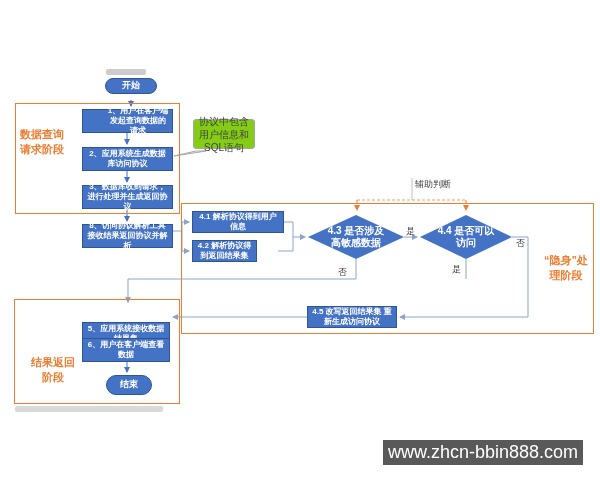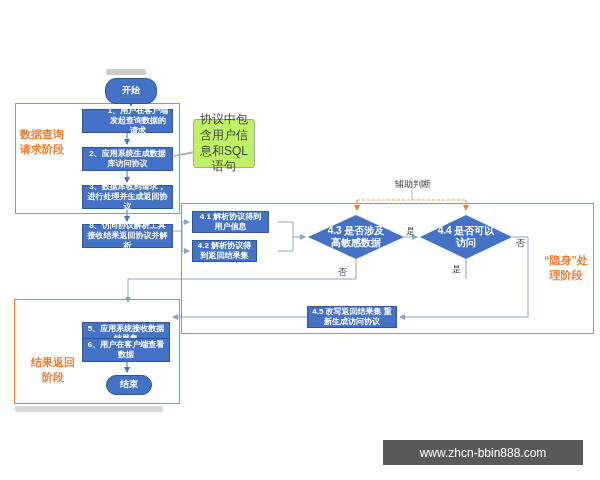--- a/index.html
+++ b/index.html
@@ -6,73 +6,73 @@
   body{
     width:600px;height:480px;position:relative;background:#ffffff;
     font-family:"Liberation Sans","DejaVu Sans",sans-serif;overflow:hidden;
   }
   .stage{position:absolute;inset:0;}
   .badge{
     position:absolute;background:#595959;color:#ffffff;
     display:flex;align-items:center;justify-content:center;
   }
   .badge.tg{left:18px;top:10px;width:122px;height:28px;font-size:16px;letter-spacing:.5px;}
-  .badge.url{left:383px;top:440px;width:200px;height:25px;font-size:12px;}
+  .badge.url{left:383px;top:440px;width:200px;height:25px;font-size:18px;}
   .artifact{position:absolute;background:#cccccc;border-radius:2px;}
   .artifact.top{left:106px;top:69px;width:40px;height:6px;}
   .artifact.bottom{left:15px;top:406px;width:148px;height:6px;background:#d9d9d9;}
   .phase{position:absolute;border:1px solid #ED7D31;background:transparent;}
   .phase.p1{left:15px;top:103px;width:163px;height:109px;}
   .phase.p2{left:181px;top:203px;width:411px;height:129px;}
   .phase.p3{left:14px;top:299px;width:164px;height:103px;}
   .phase-label{
     position:absolute;color:#ED7D31;font-size:11px;line-height:1.35;
     text-align:center;font-weight:bold;
   }
   .phase-label.l1{left:16px;top:127px;width:52px;}
   .phase-label.l2{left:541px;top:253px;width:50px;}
   .phase-label.l3{left:26px;top:355px;width:54px;}
   .node{
     position:absolute;background:#4472C4;border:1px solid #2f5597;color:#ffffff;
     display:flex;align-items:center;justify-content:center;text-align:center;
     font-size:8px;line-height:1.25;box-sizing:border-box;padding:1px 3px;font-weight:bold;
   }
   .node.round{border-radius:11px;font-size:9px;}
-  .start{left:105px;top:78px;width:52px;height:26px;}
+  .start{left:105px;top:78px;width:52px;height:16px;}
   .s1{left:82px;top:109px;width:91px;height:24px;padding-left:24px;}
   .s2{left:82px;top:147px;width:91px;height:24px;}
   .s3{left:82px;top:185px;width:91px;height:24px;}
   .s4{left:82px;top:224px;width:91px;height:24px;}
-  .p41{left:192px;top:211px;width:77px;height:22px;}
+  .p41{left:192px;top:211px;width:92px;height:22px;}
   .p42{left:192px;top:240px;width:65px;height:22px;}
   .p45{left:307px;top:306px;width:90px;height:22px;}
   .s5{left:82px;top:322px;width:88px;height:24px;}
   .s6{left:82px;top:338px;width:88px;height:24px;}
   .end{left:106px;top:375px;width:46px;height:20px;border-radius:10px;}
   .diamond{
     position:absolute;background:#4472C4;border:none;
     clip-path:polygon(50% 0,100% 50%,50% 100%,0 50%);
     display:flex;align-items:center;justify-content:center;text-align:center;
     color:#fff;font-size:10px;line-height:1.2;font-weight:bold;
   }
   .diamond span{display:block;width:62%;}
   .d43{left:308px;top:215px;width:96px;height:44px;}
   .d44{left:420px;top:215px;width:92px;height:44px;}
   .feature{
     position:absolute;left:368px;top:152px;width:90px;height:26px;
     background:#ED7D31;border:1px solid #d06a1f;color:#fff;
     display:flex;align-items:center;justify-content:center;font-size:8.5px;font-weight:bold;
   }
-  .aux{position:absolute;left:388px;top:178px;width:50px;text-align:center;
+  .aux{position:absolute;left:408px;top:178px;width:50px;text-align:center;
     font-size:9px;color:#404040;}
   .callout{
-    position:absolute;left:193px;top:119px;width:62px;height:49px;
-    background:#bef264;border:1px solid #a6a6a6;border-radius:3px;
+    position:absolute;left:193px;top:119px;width:62px;height:30px;
+    background:#84cc16;border:1px solid #a6a6a6;border-radius:3px;
     display:flex;align-items:center;justify-content:center;text-align:center;
-    font-size:12px;color:#404040;line-height:1.3;padding:1px;box-sizing:border-box;
+    font-size:10px;color:#404040;line-height:1.3;padding:1px;box-sizing:border-box;
   }
   .edge-label{position:absolute;font-size:9px;color:#404040;}
   .lbl-yes43{left:406px;top:225px;}
   .lbl-no43{left:338px;top:266px;}
   .lbl-yes44{left:452px;top:263px;}
   .lbl-no44{left:516px;top:237px;}
   svg.wires{position:absolute;left:0;top:0;pointer-events:none;}
 </style>
 </head>
 <body>

